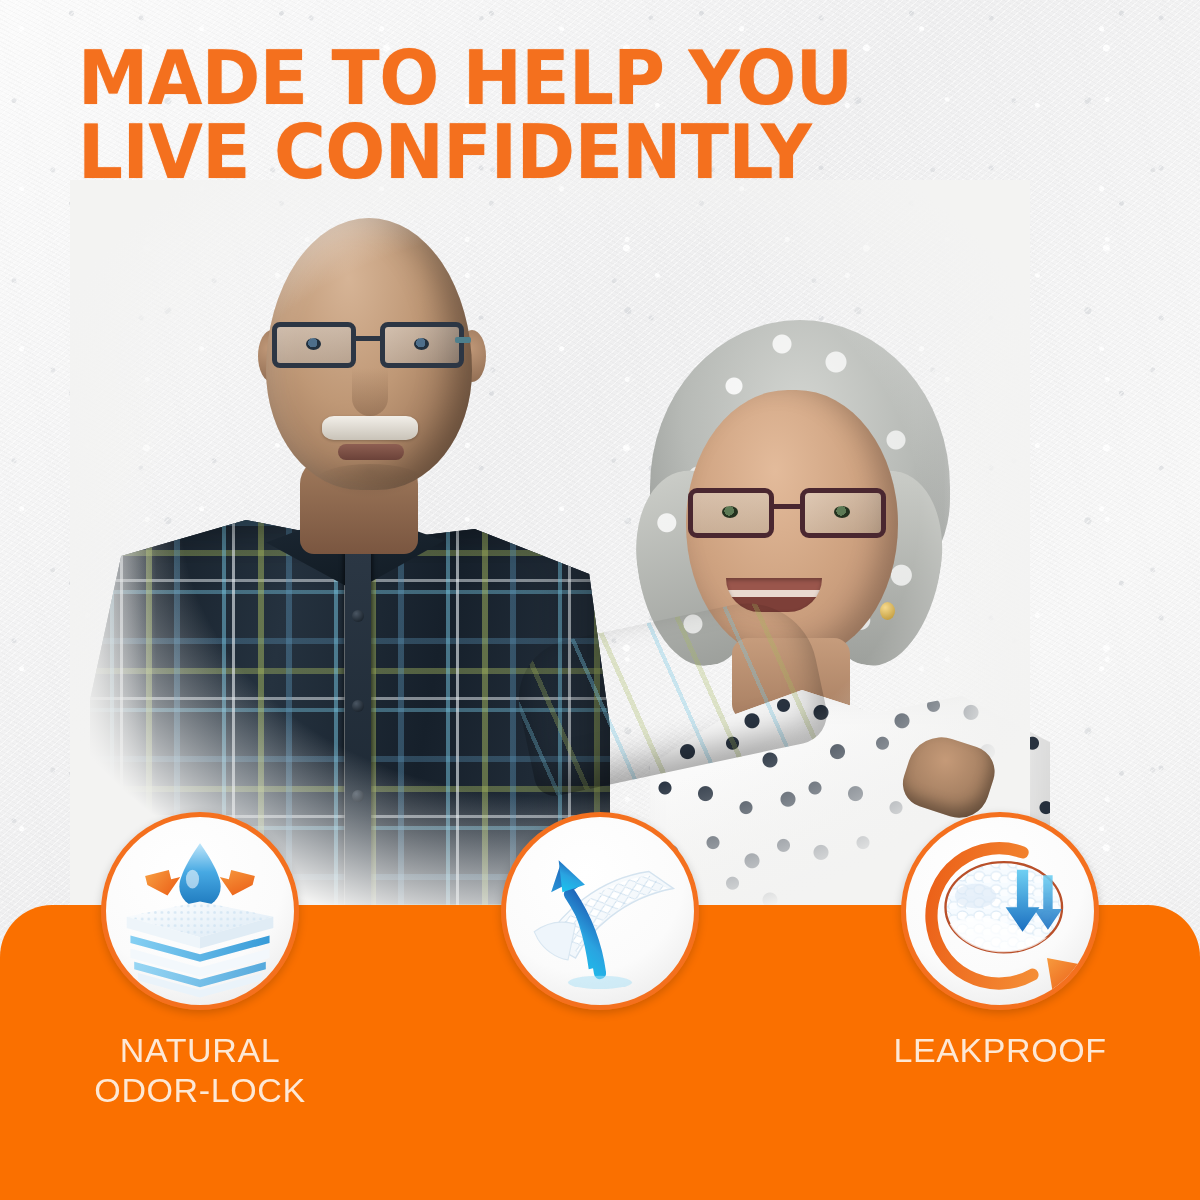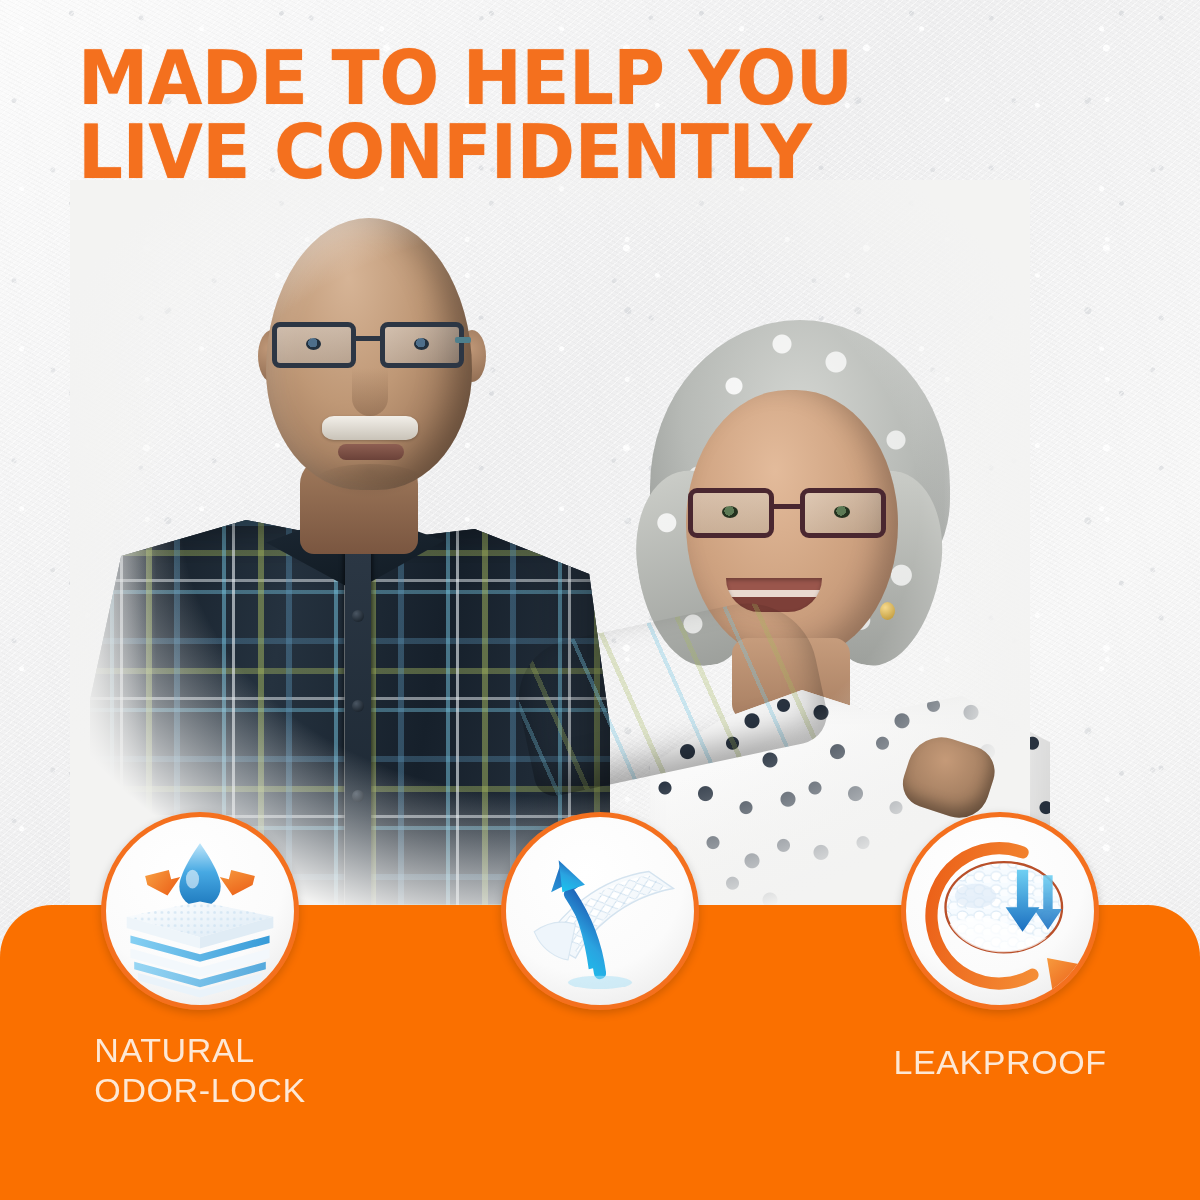--- a/index.html
+++ b/index.html
@@ -328,29 +328,29 @@
     background: radial-gradient(circle at 42% 30%, #ffffff 0%, #fbfbfb 58%, #e4e4e4 100%);
     border: 5px solid #f4701e;
     box-shadow: 0 3px 10px rgba(0,0,0,.18);
     position: relative;
     overflow: hidden;
   }
   .circle svg { position: absolute; inset: 0; width: 100%; height: 100%; }
 
   .feat-label {
     margin-top: 20px;
-    text-align: left;
+    text-align: center;
     color: #fde8d5;
     font-size: 34px;
     line-height: 1.18;
     font-weight: 400;
     letter-spacing: .6px;
     white-space: pre-line;
   }
-  .feature.single .feat-label { margin-top: 32px; }
+  .feature.single .feat-label { margin-top: 20px; }
 </style>
 </head>
 <body>
 
 <div id="ad">
 
   <div class="wall"></div>
 
   <div class="headline">
     <span class="hl-line l1">MADE TO HELP YOU</span>

